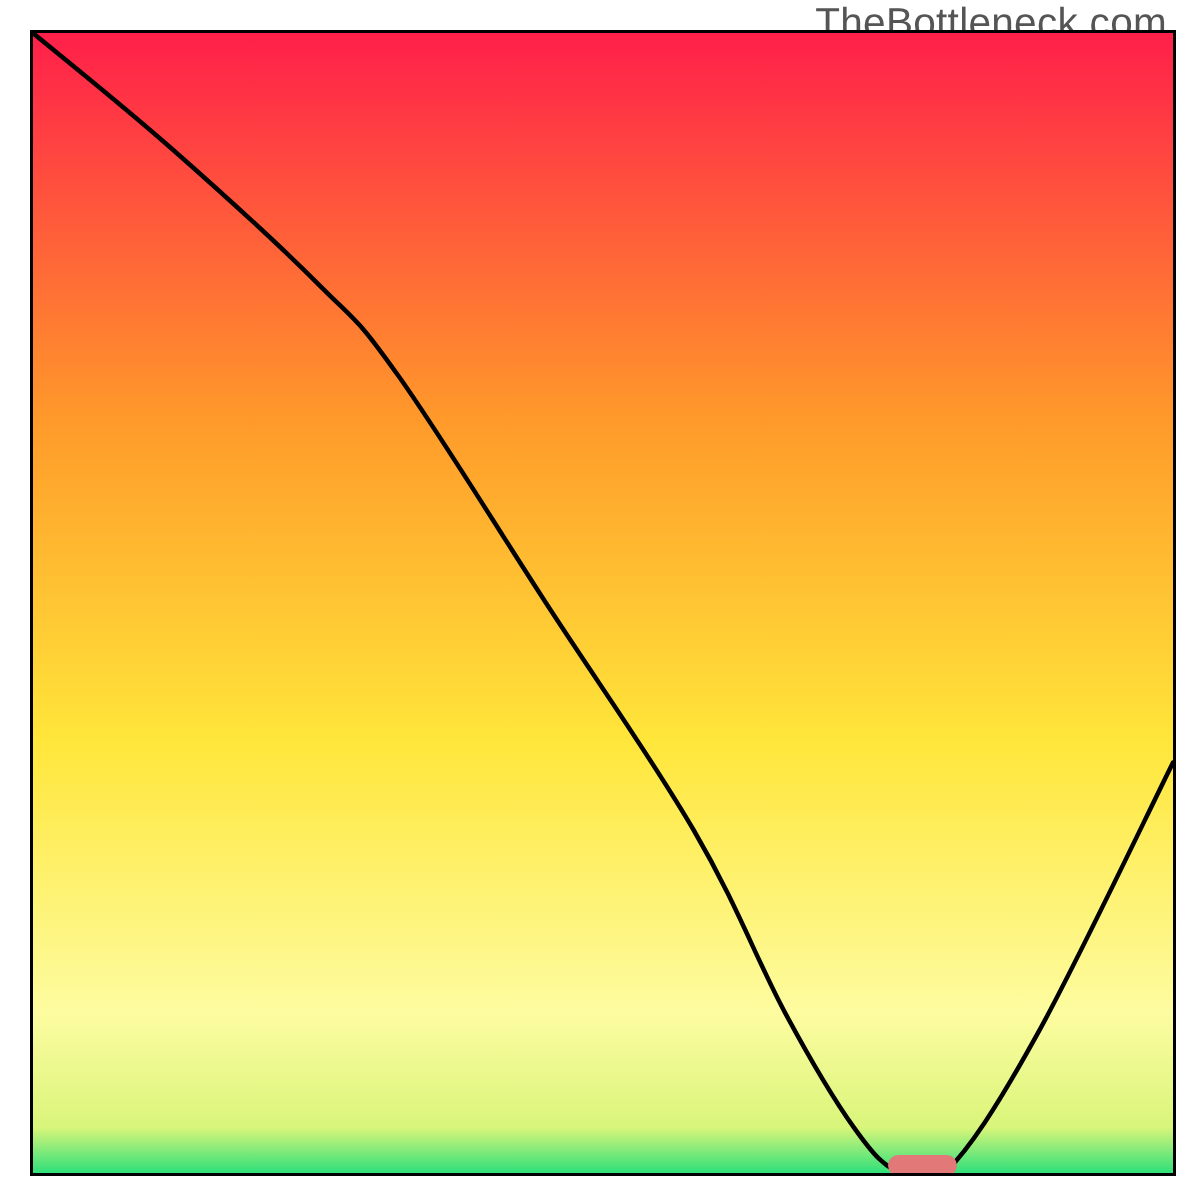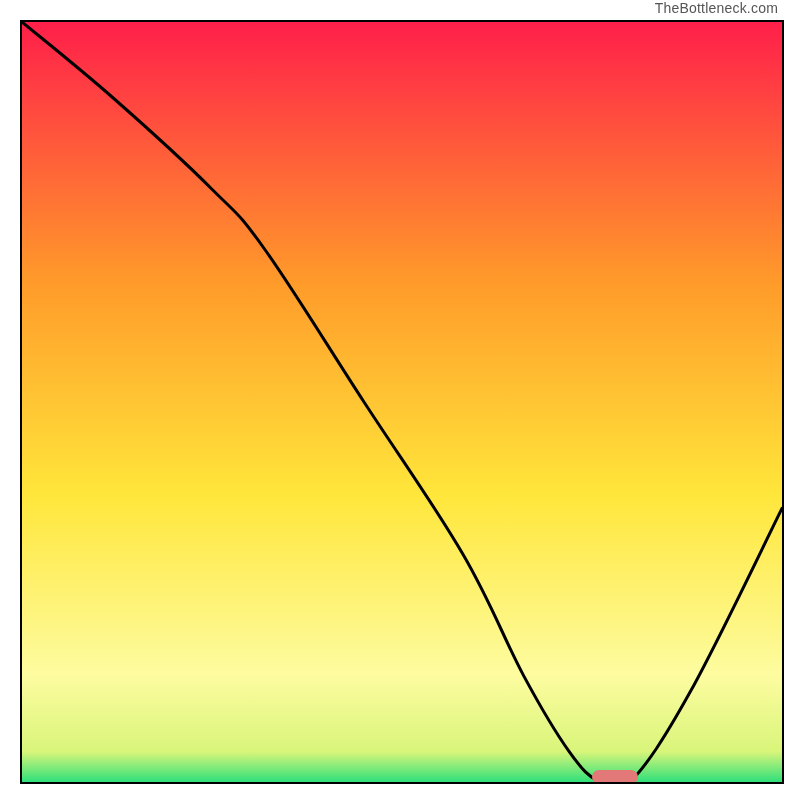--- a/index.html
+++ b/index.html
@@ -29,21 +29,21 @@
     position: absolute;
     left: 0;
     top: 0;
     width: 100%;
     height: 100%;
   }
   .watermark {
     position: absolute;
     top: 0px;
     right: 22px;
-    font-size: 14px;
+    font-size: 27px;
     font-weight: 500;
     color: #555555;
     font-family: Arial, Helvetica, sans-serif;
     letter-spacing: 0.2px;
   }
   .curve-svg {
     position: absolute;
     left: 0;
     top: 0;
     width: 100%;

